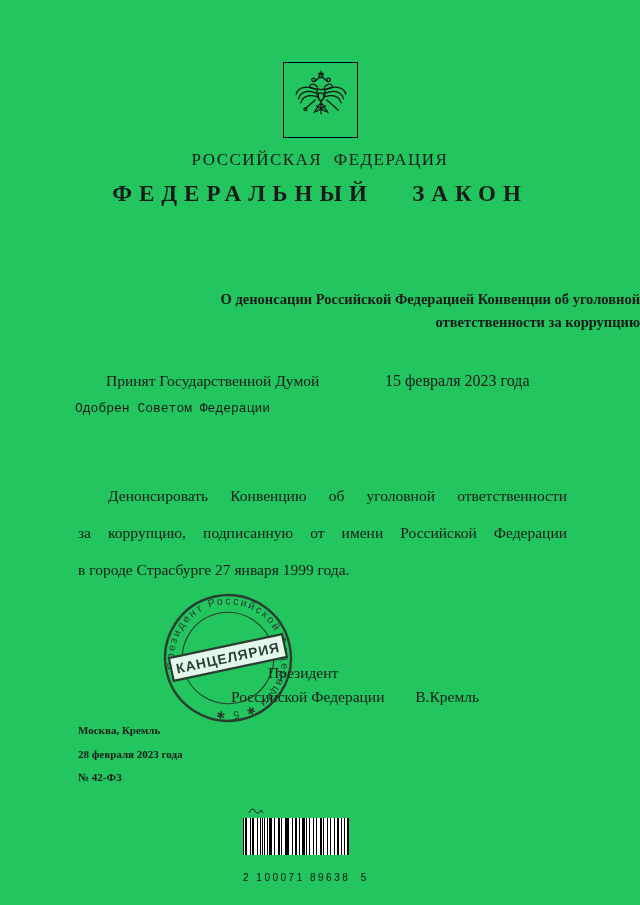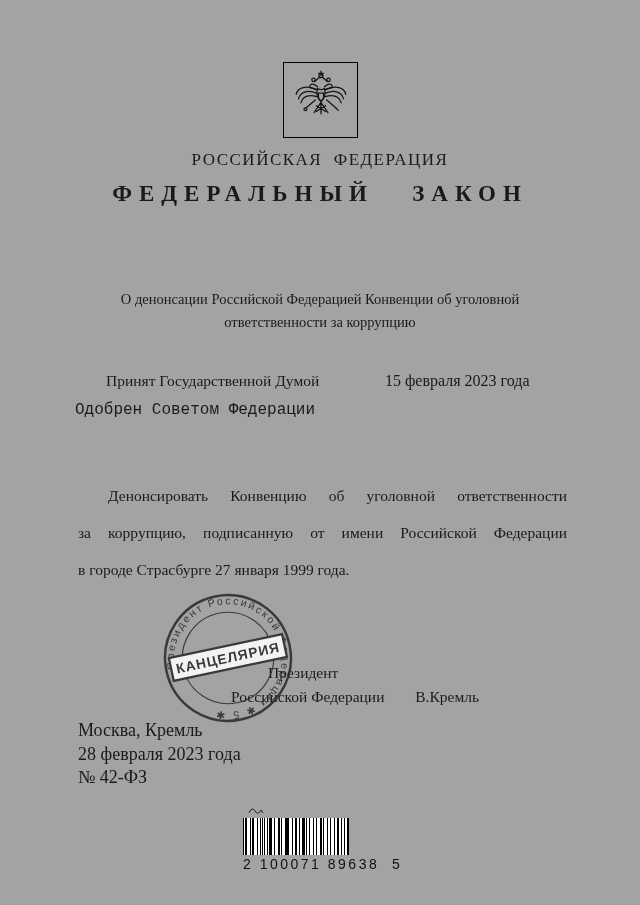--- a/index.html
+++ b/index.html
@@ -1,19 +1,19 @@
 <!DOCTYPE html>
 <html><head>
 <meta charset="utf-8">
 <style>
   * { margin:0; padding:0; box-sizing:border-box; }
   html, body { background:#ffffff; }
   .page {
     position:relative; width:640px; height:905px; margin:0 auto;
-    background:#a3a3a3; color:#1a1a1a; overflow:hidden;
+    background:#22c55e; color:#1a1a1a; overflow:hidden;
     font-family:"Liberation Serif", serif;
   }
   .abs { position:absolute; }
 
   .emblem-box {
     left:283px; top:62px; width:75px; height:76px;
     border:1.6px solid #000;
     display:flex; align-items:center; justify-content:center;
   }
   .eagle { stroke:#161616; fill:none; stroke-width:2.2; stroke-linecap:round; }
@@ -21,58 +21,58 @@
   .country {
     left:0; top:150px; width:100%; text-align:center;
     font-size:17px; letter-spacing:1.5px; white-space:pre;
   }
   .doctype {
     left:0; top:181px; width:100%; text-align:center;
     font-size:23px; font-weight:bold; letter-spacing:7px; white-space:pre;
   }
 
   .law-title {
-    left:0; top:288px; width:100%; text-align:center;
-    font-weight:normal; font-size:14.5px; line-height:23px;
+    left:0; top:288px; width:100%; text-align:right;
+    font-weight:bold; font-size:14.5px; line-height:23px;
   }
   .law-title span { display:block; }
 
   .adopt-label-1 { left:78px;  top:372px; font-size:15.5px;margin-left:28px; }
   .adopt-date-1  { left:385px; top:372px; font-size:16px; }
-  .adopt-label-2 { left:75px;  top:401px; font-family:"Liberation Mono", monospace; font-size:16px; }
+  .adopt-label-2 { left:75px;  top:401px; font-family:"Liberation Mono", monospace; font-size:13px; }
   .adopt-date-2  { left:385px; top:401px; font-family:"Liberation Mono", monospace; font-size:14px; letter-spacing:1px; white-space:pre; }
 
   .body-text { left:78px; top:477px; width:489px; font-size:15.5px; line-height:37px; }
   .body-text .jline { display:block; text-align:justify; text-align-last:justify; }
   .body-text .jline.first { text-indent:30px; }
   .body-text .jline.last  { text-align:left; text-align-last:left; }
 
   .stamp {
     left:160px; top:590px; width:136px; height:136px;
     transform:rotate(-12deg); opacity:0.88; color:#2b2b2b; z-index:3;
   }
   .stamp text { font-family:"Liberation Sans", sans-serif; }
 
   .sig-1 { left:268px; top:664px; font-size:15.5px; z-index:1; }
   .sig-2 { left:231px; top:688px; width:248px; display:flex; justify-content:space-between; font-size:15.5px; z-index:1; }
 
-  .footer { left:78px; top:719px; font-size:18px; line-height:23.5px; }
+  .footer { left:78px; top:719px; font-size:11px; line-height:23.5px;font-weight:bold; }
   .footer div { white-space:pre; }
 
   .barcode { left:243px; top:818px; width:106px; text-align:center; }
   .bars {
     height:37px; width:100%;
     background-color:#fff;
     background-image:
       repeating-linear-gradient(90deg, #000 0 1px, transparent 1px 3px, #000 3px 4px, transparent 4px 7px),
       repeating-linear-gradient(90deg, transparent 0 2px, #000 2px 3px, transparent 3px 9px, #000 9px 11px, transparent 11px 17px);
   }
   .barcode-digits {
-    margin-top:1px; font-family:"Liberation Sans", sans-serif;
-    font-size:14px; letter-spacing:2.5px; white-space:pre; color:#111;
+    margin-top:17px; font-family:"Liberation Sans", sans-serif;
+    font-size:10px; letter-spacing:2.5px; white-space:pre; color:#111;
   }
   .squiggle { left:248px; top:804px; }
 </style>
 </head>
 <body>
 
 <div class="page">
 
   <div class="abs emblem-box">
     <svg class="eagle" width="58" height="60" viewBox="0 0 100 104">

